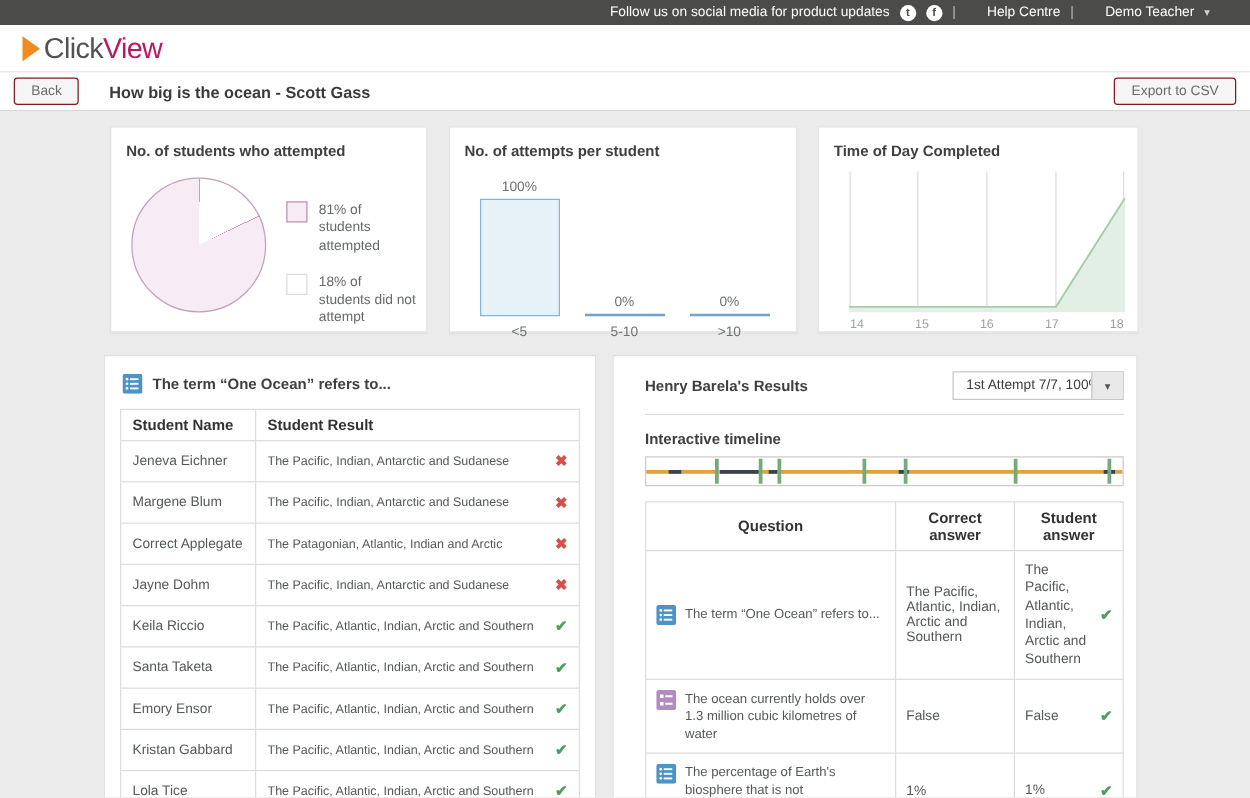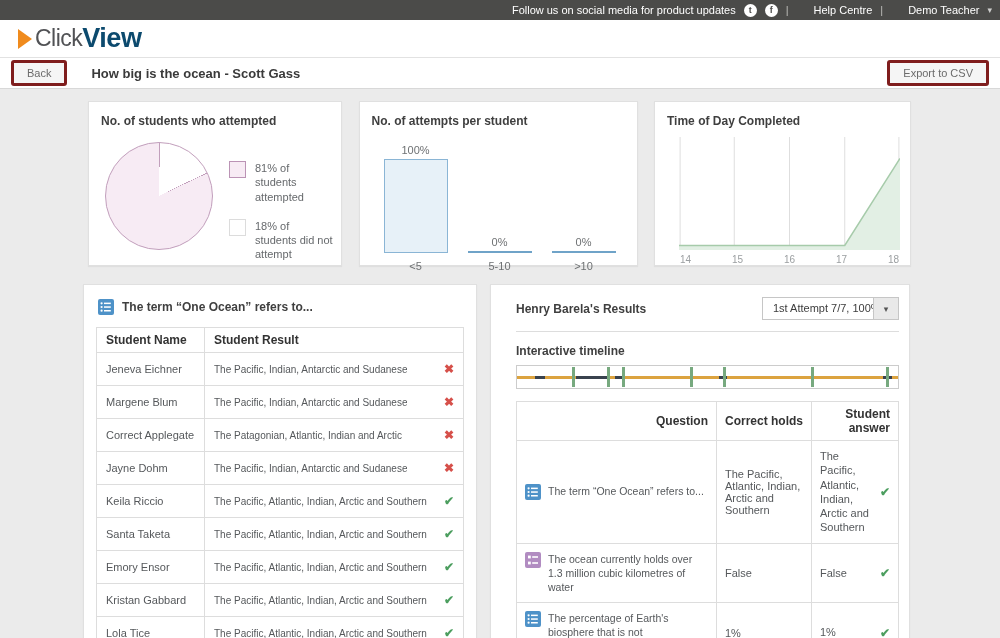--- a/index.html
+++ b/index.html
@@ -1,41 +1,41 @@
 <!DOCTYPE html>
 <html><head>
 <meta charset="utf-8">
 <style>
   * { box-sizing: border-box; margin: 0; padding: 0; }
   html,body { width:1000px; height:638px; overflow:hidden; }
   body { background:#ebebeb; font-family:"Liberation Sans", sans-serif; color:#55585b; }
 
   
   .topbar { height:20px; background:#4b4b49; color:#fff; display:flex; align-items:center;
-            justify-content:flex-end; padding-right:8px; gap:8px; font-size:11px; }
+            justify-content:flex-end; padding-right:32px; gap:8px; font-size:11px; }
   .tb-sep { color:#bdbdbb; }
   .soc { width:13px; height:13px; border-radius:50%; background:#fff; color:#4b4b49;
          display:inline-flex; align-items:center; justify-content:center;
          font-size:9px; font-weight:bold; line-height:1; }
   .tb-link { color:#fff; cursor:pointer;margin-left:17px; }
   .tb-caret { font-size:9px; color:#cfcfce; }
 
   
   .navbar { height:38px; background:#fff; border-bottom:1px solid #e2e2e2; display:flex; align-items:center; }
   .logo { margin-left:18px; display:flex; align-items:center; cursor:pointer; }
   .logo-play { width:0; height:0; border-left:14px solid #f08b1d; border-top:10px solid transparent;
                border-bottom:10px solid transparent; margin-right:3px; }
   .logo-click { font-size:23px; color:#515255; letter-spacing:-0.5px; }
-  .logo-view  { font-size:27px; font-weight:bold; color:#0c4a6e; letter-spacing:-0.5px; }
+  .logo-view  { font-size:23px; font-weight:normal; color:#be185d; letter-spacing:-0.5px; }
   .nav-items { display:flex; gap:29px; margin-left:55px; font-size:12px; color:#75767a; }
   .nav-item { cursor:pointer; }
 
   
   .toolbar { height:31px; background:#fff; border-bottom:1px solid #d8d8d8; display:flex; align-items:center; padding:0 11px; }
-  .btn { background:#f5f5f5; border:3px solid #7f1d1d; border-radius:3px; color:#6b6b6b;
+  .btn { background:#f5f5f5; border:1px solid #7f1d1d; border-radius:3px; color:#6b6b6b;
          font-size:11px; padding:4px 13px; cursor:pointer; }
   .toolbar-title { font-size:13px; font-weight:bold; color:#3a3a3a; margin-left:24px; flex:1; }
 
   
   .page { padding-top:12px; height:549px; overflow:hidden; }
   .card { background:#fff; border:1px solid #e0e0e0; box-shadow:0 1px 1px rgba(0,0,0,.05); }
   .card-title { font-size:12px; font-weight:bold; color:#3f3f3f; padding:12px 12px 0 12px; }
 
   .row1 { display:flex; justify-content:space-between; margin:0 89px 0 88px; }
   .card1 { width:254px; height:165px; position:relative; }
@@ -90,21 +90,21 @@
   .select-value { padding:4px 10px 0 10px; width:110px; font-size:11px; color:#3c3c3c; white-space:nowrap; }
   .select-caret { width:25px; background:#e9e9e9; border-left:1px solid #c6c6c6;
                   display:flex; align-items:center; justify-content:center; font-size:9px; color:#555; }
   .tl-label { font-size:12px; font-weight:bold; color:#3f3f3f; margin:12px 0 7px 0; }
   .timeline { position:relative; height:24px; border:1px solid #ccc; background:#fff; }
   .tl-line { position:absolute; left:0; right:0; top:10px; height:3px; background:#dca33f; }
   .tl-seg  { position:absolute; top:10px; height:3px; background:#39424e; }
   .tl-tick { position:absolute; top:1px; bottom:1px; width:3px; background:#77a97f; }
 
   table.qtable { width:100%; border-collapse:collapse; margin-top:12px; }
-  table.qtable th { text-align:right; font-size:12px; font-weight:bold; color:#333; border:1px solid #ddd; padding:5px 8px; }
+  table.qtable th { text-align:center; font-size:12px; font-weight:bold; color:#333; border:1px solid #ddd; padding:5px 8px; }
   table.qtable td { border:1px solid #ddd; padding:8px 8px; font-size:11px; color:#55585b; vertical-align:middle; }
   .col-q  { width:200px; }
   .col-ca { width:95px; }
   .q-cell { display:flex; gap:7px; align-items:flex-start; }
   .q-text { font-size:10.5px; line-height:1.35; }
   .sa-cell { display:flex; justify-content:space-between; align-items:center; gap:4px; }
   .sa-cell span:first-child { line-height:1.3; }
 </style>
 </head>
 <body>
@@ -327,21 +327,21 @@
           <div class="tl-tick" style="left: calc(27.8% - 1px);"></div>
           <div class="tl-tick" style="left: calc(45.6% - 1px);"></div>
           <div class="tl-tick" style="left: calc(54.4% - 1px);"></div>
           <div class="tl-tick" style="left: calc(77.3% - 1px);"></div>
           <div class="tl-tick" style="left: calc(97.2% - 1px);"></div>
         </div>
       <table class="qtable">
         <thead>
           <tr>
             <th class="col-q">Question</th>
-            <th class="col-ca">Correct holds</th>
+            <th class="col-ca">Correct answer</th>
             <th>Student answer</th>
           </tr>
         </thead>
         <tbody id="qTbody">
             <tr>
               <td>
                 <div class="q-cell">
                   <span class="q-icon">
                     <svg width="16" height="16" viewBox="0 0 16 16">
                       <rect width="16" height="16" rx="2" fill="#4e92c8"></rect>

